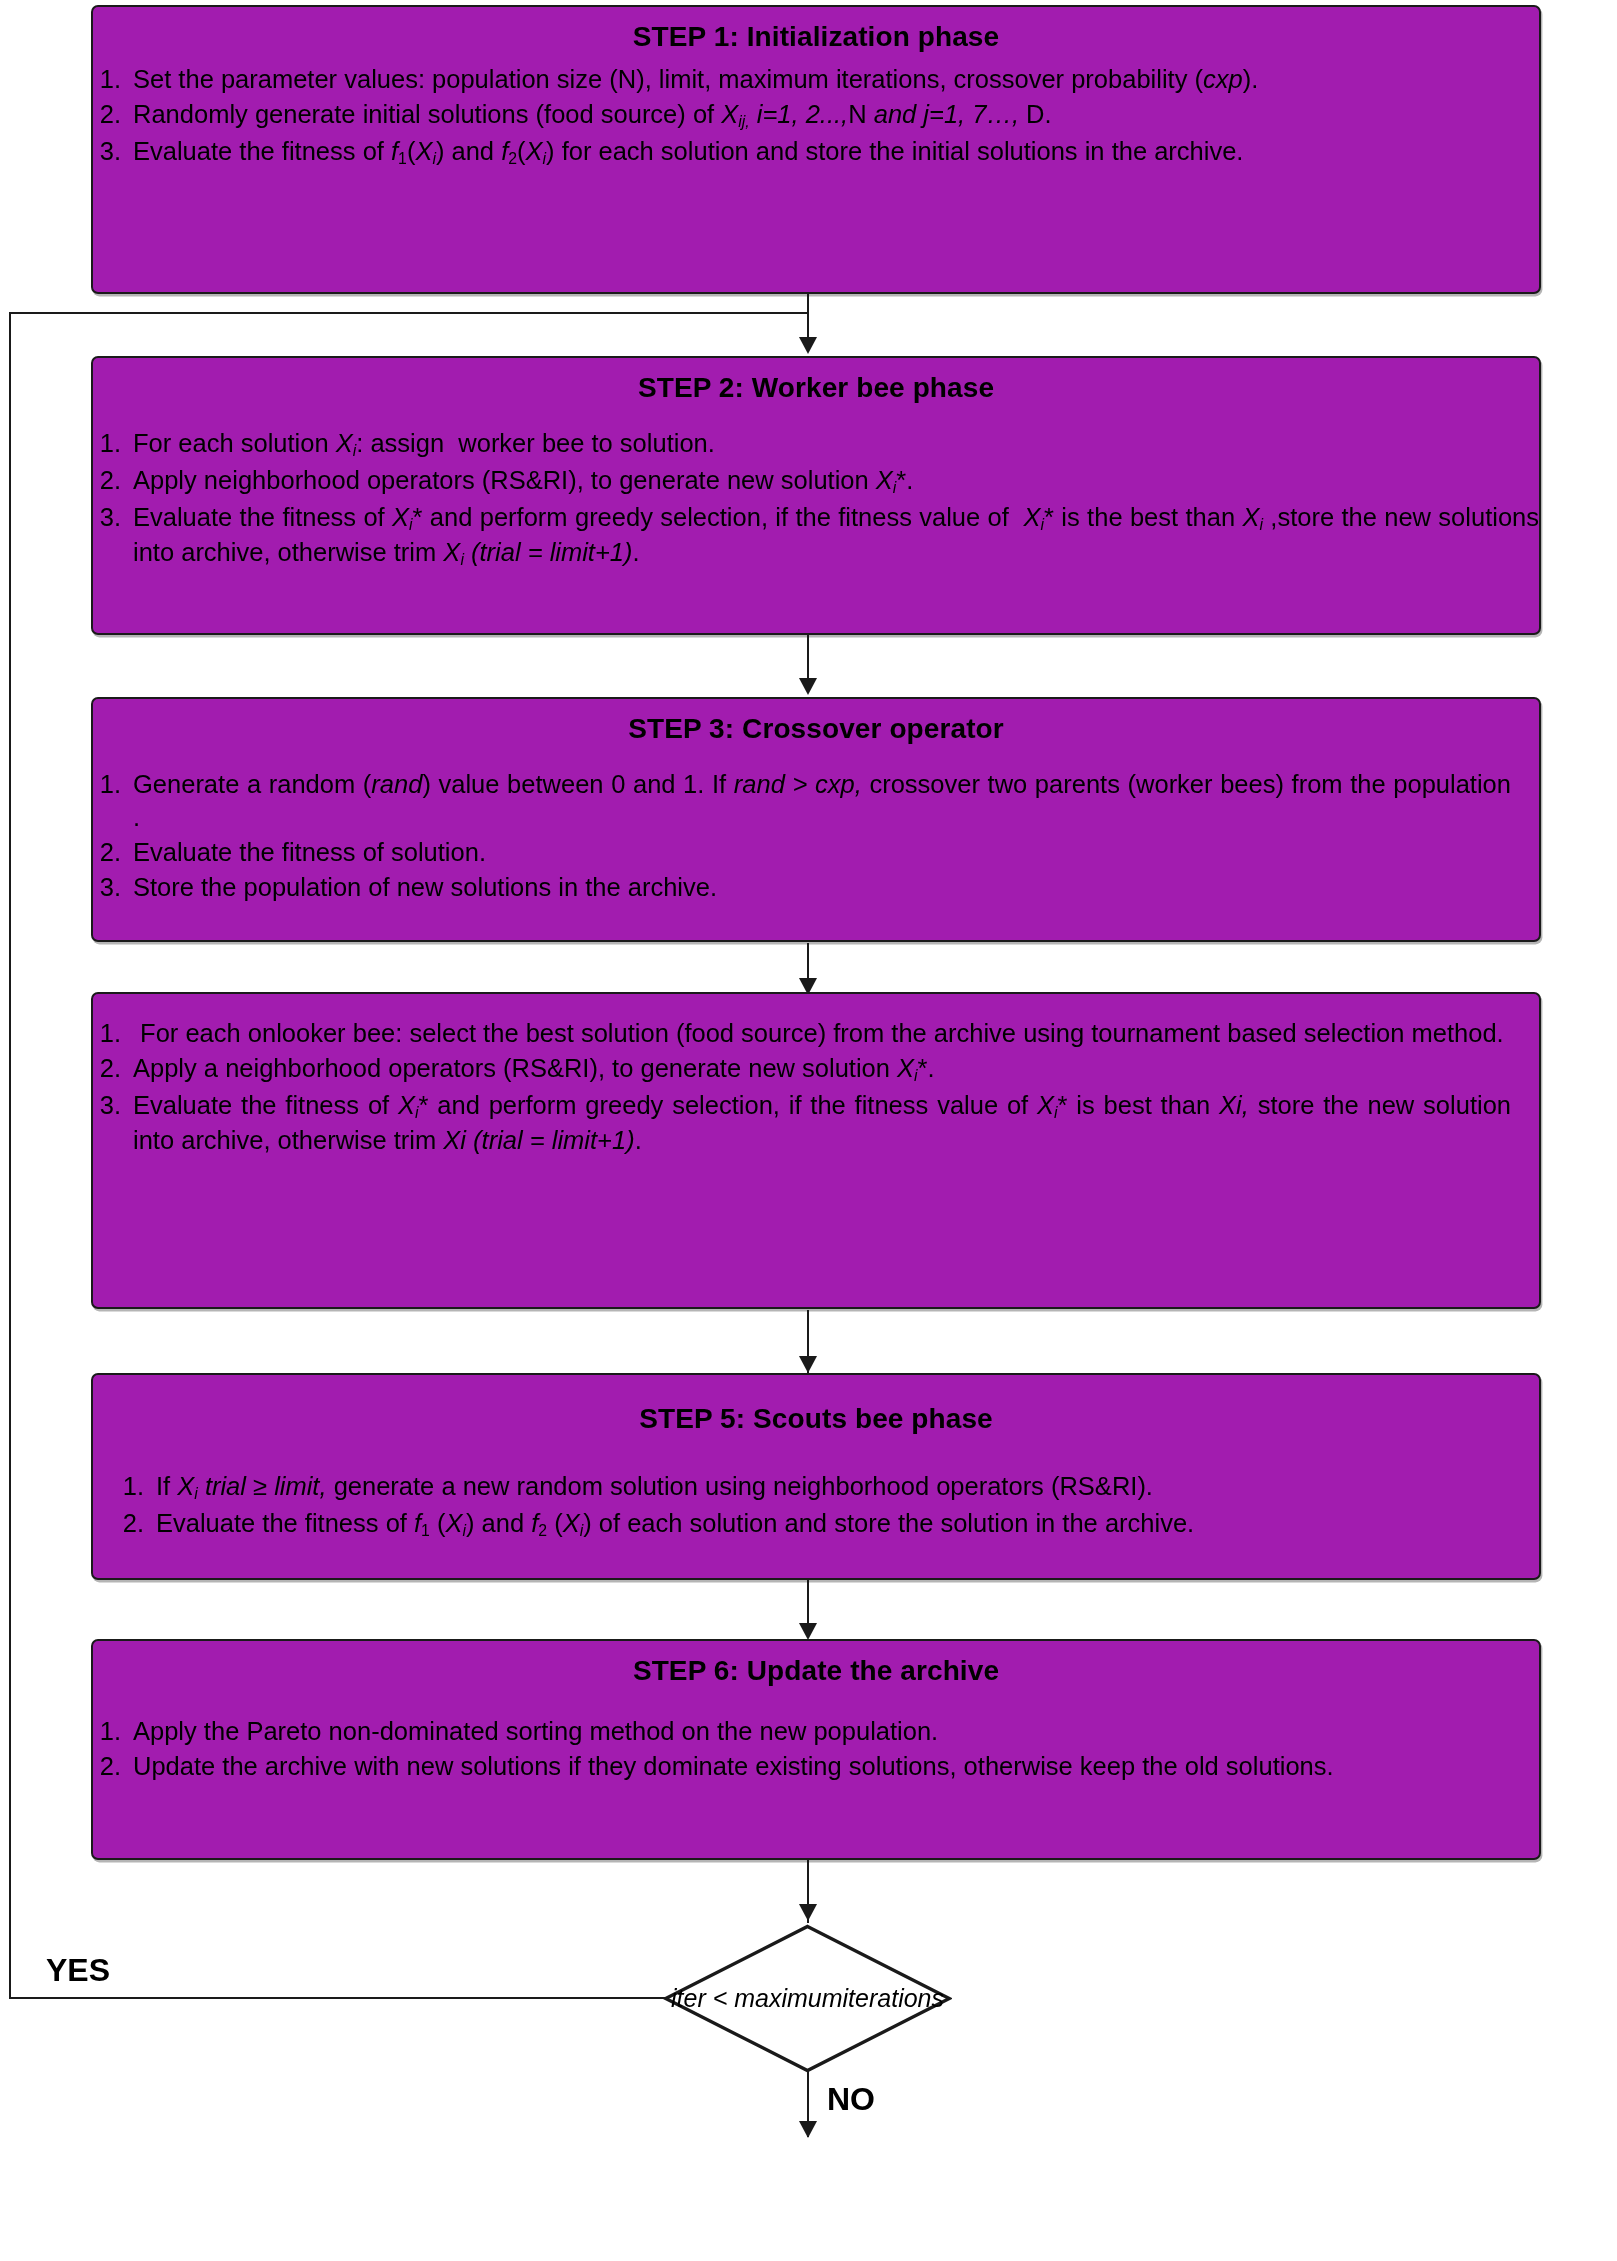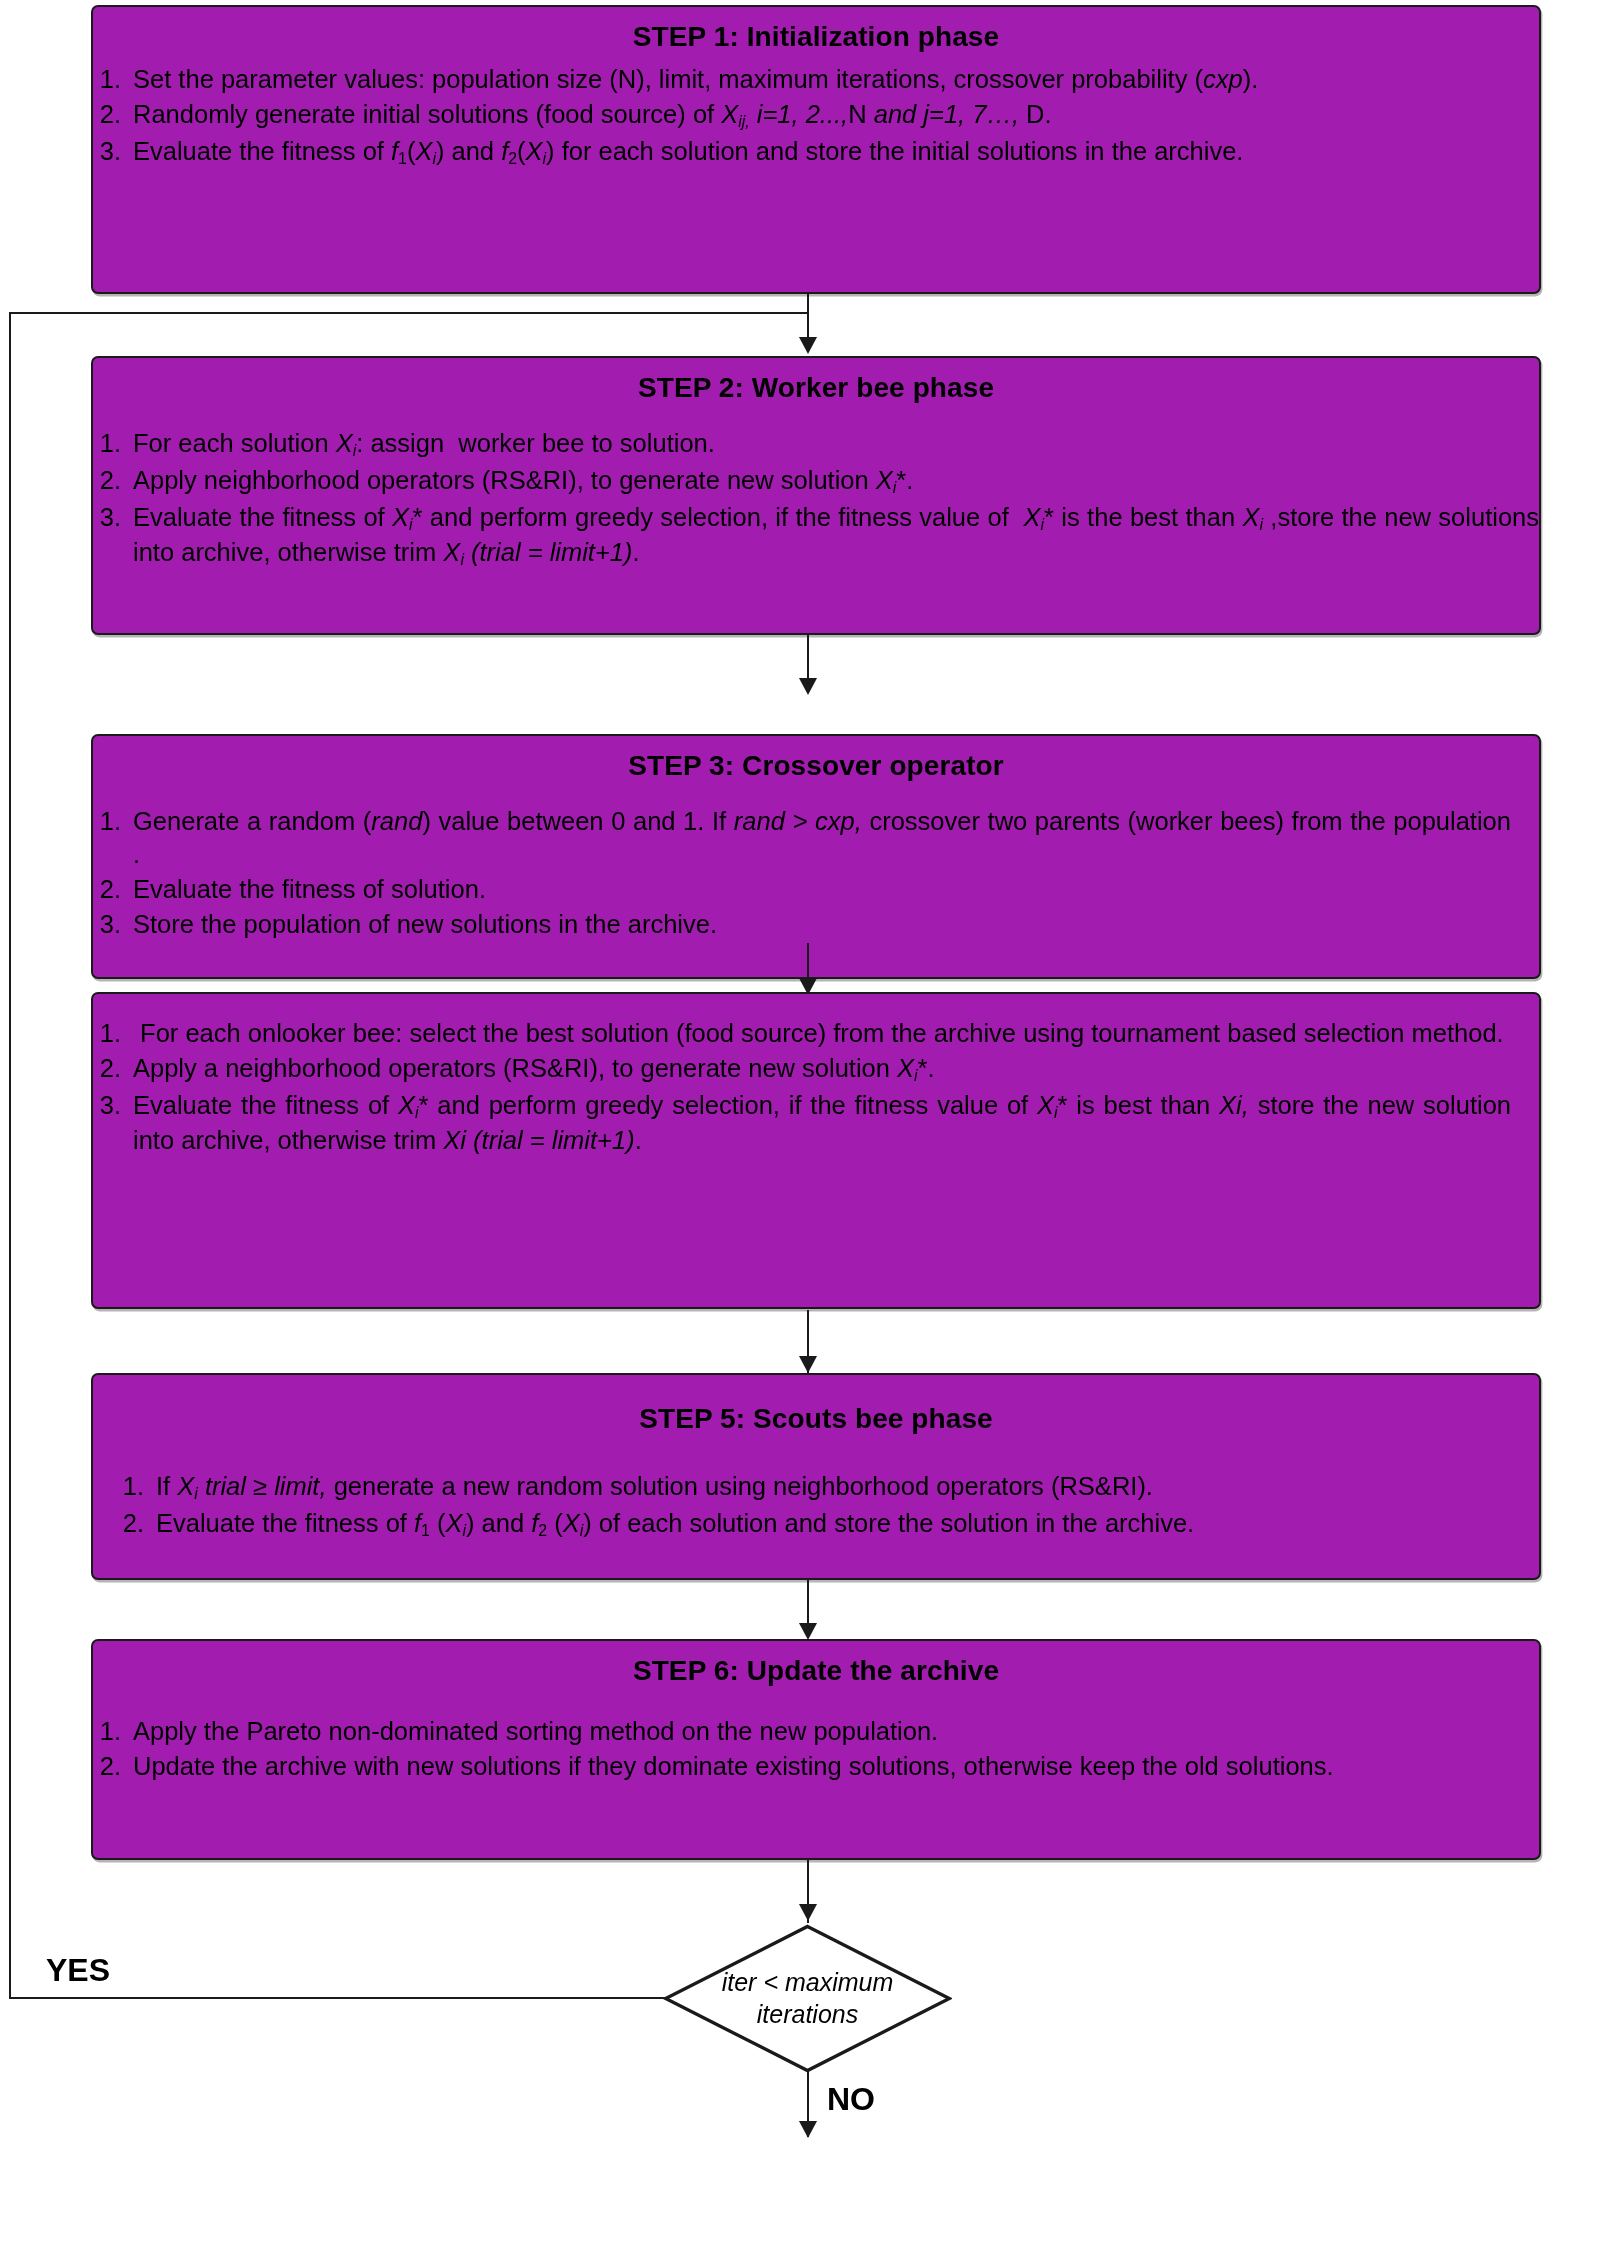--- a/index.html
+++ b/index.html
@@ -97,21 +97,21 @@
   
   .diamond-wrap {
     position: absolute;
   }
   .diamond-wrap svg { display: block; }
   .diamond-label {
     position: absolute;
     left: 0; top: 0;
     width: 100%; height: 100%;
     display: flex;
-    flex-direction: column;
+    flex-direction: row;
     align-items: center;
     justify-content: center;
     font-size: 25px;
     font-style: italic;
     line-height: 1.25;
     text-align: center;
     pointer-events: none;
   }
 
   .edge-label {
@@ -156,21 +156,21 @@
     <ol class="step-list" style="margin-top:23px; ">
       <li class="no-justify">For each solution <i>X<span class="sub">i</span></i>: assign&nbsp; worker bee to solution.</li>
       <li class="no-justify">Apply neighborhood operators (RS&amp;RI), to generate new solution <i>X<span class="sub">i</span></i>*.</li>
       <li>Evaluate the fitness of <i>X<span class="sub">i</span></i>* and perform greedy selection, if the fitness value of&nbsp; <i>X<span class="sub">i</span></i>* is the best than <i>X<span class="sub">i</span></i> ,store the new solutions into archive, otherwise trim <i>X<span class="sub">i</span></i> <i>(trial = limit+1)</i>.</li>
     </ol>
   </div>
 
   <div class="v-line" style="left:807px; top:635px; height:58px;"></div>
   <div class="arrow-down" style="left:799px; top:678px;"></div>
 
-  <div class="step-box" style="left:91px; top:697px; width:1450px; height:245px;margin-top:37px;">
+  <div class="step-box" style="left:91px; top:697px; width:1450px; height:245px;">
     <div class="step-title" style="margin-top:15.4px;">STEP 3:  Crossover operator</div>
     <ol class="step-list" style="margin-top:23px; margin-right:28px;">
       <li>Generate a random (<i>rand</i>) value between 0 and 1. If <i>rand &gt; cxp,</i> crossover two parents (worker bees) from the population .</li>
       <li class="no-justify">Evaluate the fitness of solution.</li>
       <li class="no-justify">Store the population of new solutions in the archive.</li>
     </ol>
   </div>
 
   <div class="v-line" style="left:807px; top:943px; height:50px;"></div>
   <div class="arrow-down" style="left:799px; top:978px;"></div>

